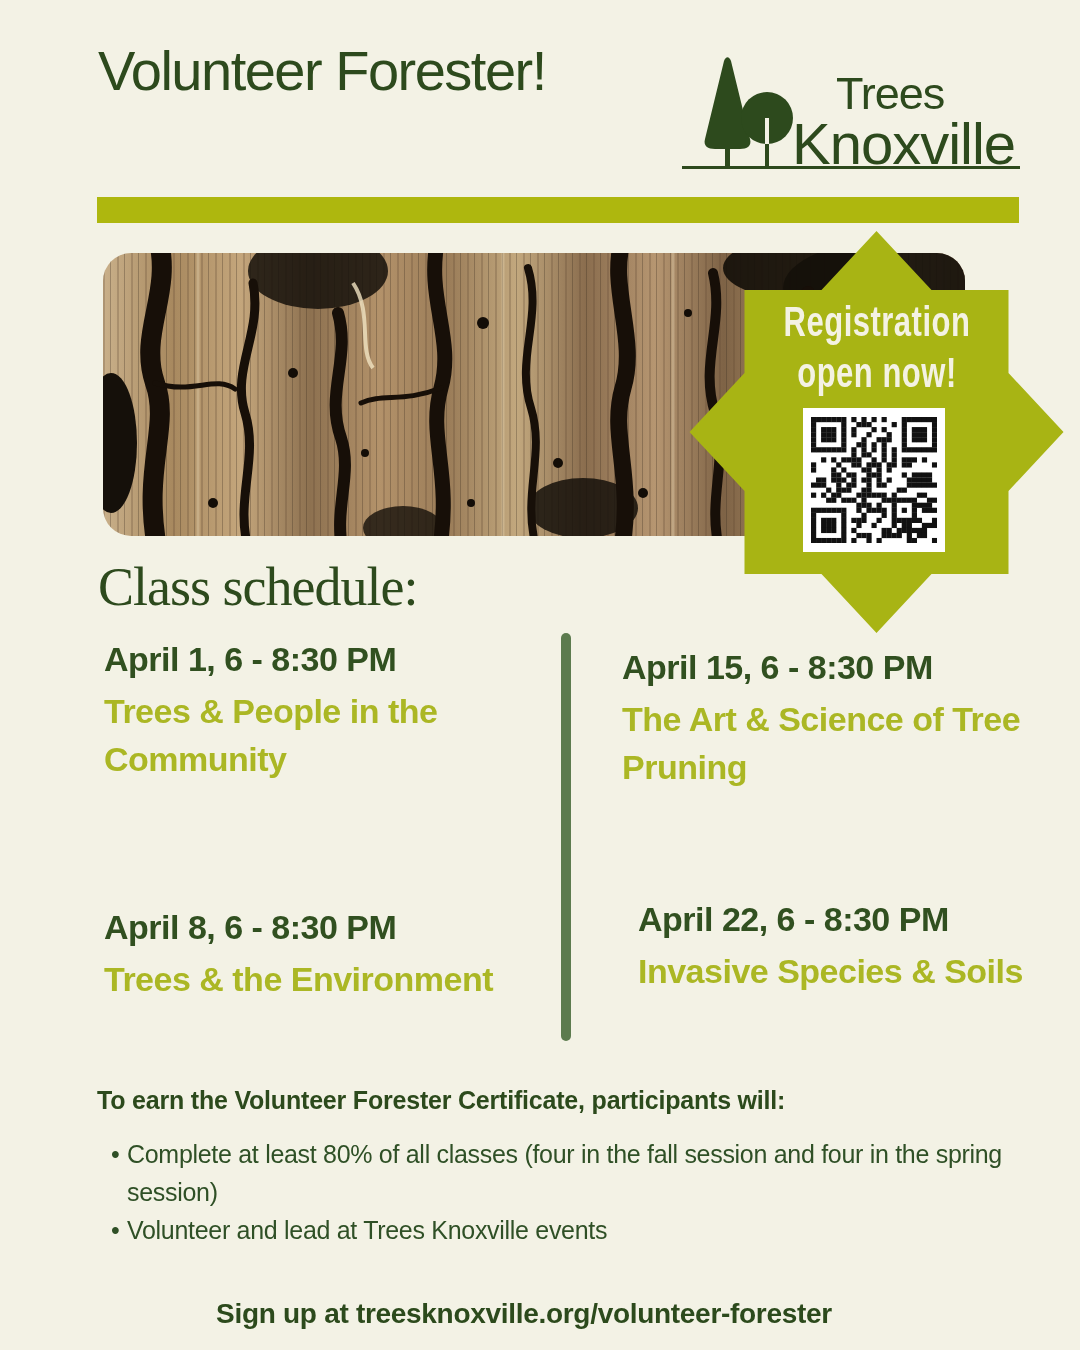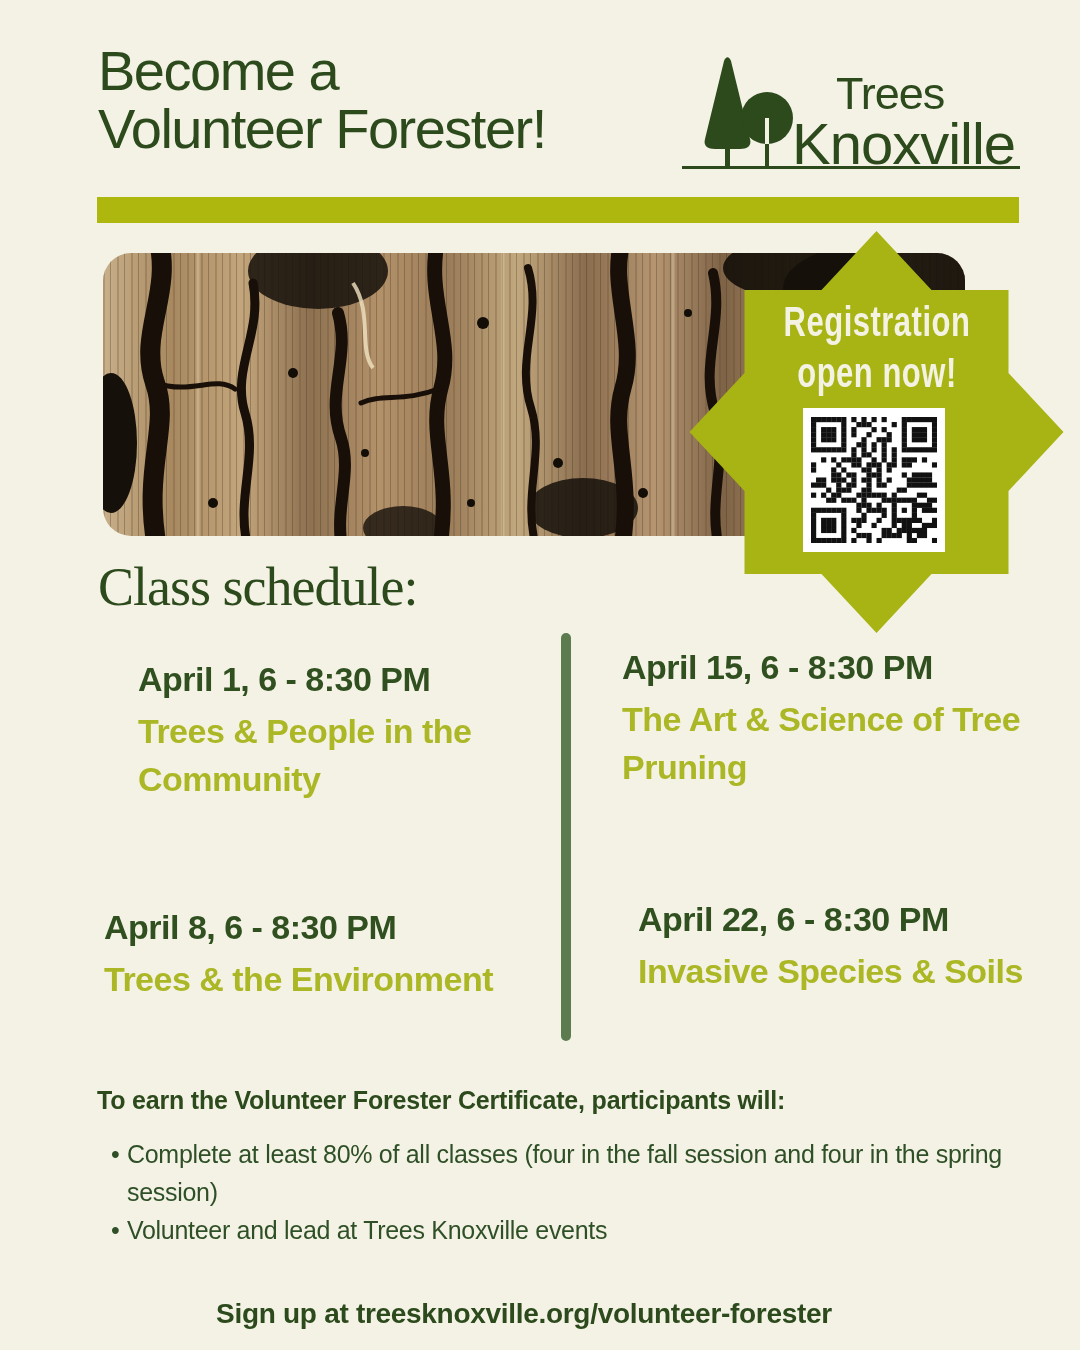--- a/index.html
+++ b/index.html
@@ -26,21 +26,21 @@
               font-weight:700;font-size:31px;line-height:1.2;letter-spacing:.5px;
               transform:scaleY(1.38);transform-origin:50% 0;}
   .qr-box{left:803px;top:408px;width:142px;height:144px;background:#ffffff;}
   .qr-box svg{position:absolute;left:8px;top:9px;width:126px;height:126px;}
 
   .heading2{left:98px;top:556px;font-size:54px;color:#2d4a1d;font-weight:500;letter-spacing:-1px;font-family:Liberation Serif, serif;}
 
   .entry{width:445px;}
   .entry .date{font-size:34px;font-weight:700;color:#315020;letter-spacing:-.5px;margin-bottom:8px;}
   .entry .ctitle{font-size:34px;font-weight:700;color:#abb724;line-height:1.42;letter-spacing:-.5px;}
-  .e1{left:104px;top:660px;margin-left:34px;}
+  .e1{left:104px;top:640px;}
   .e2{left:104px;top:908px;}
   .e3{left:622px;top:648px;width:420px;}
   .e4{left:622px;top:900px;width:430px;margin-left:16px;}
 
   .divider{left:561px;top:633px;width:10px;height:408px;border-radius:6px;background:#5c7b4e;}
 
   .req{left:97px;top:1086px;width:925px;color:#2c4a1c;}
   .req-heading{font-size:25px;font-weight:700;letter-spacing:-.2px;margin-bottom:20px;}
   .bullet-row{display:flex;font-size:25px;line-height:1.52;color:#2f5026;letter-spacing:-.3px;}
   .bullet-dot{width:30px;padding-left:14px;box-sizing:border-box;flex:none;}
@@ -48,21 +48,20 @@
 
   .signup{left:0;top:1278px;width:1048px;text-align:center;font-size:28px;font-weight:700;
           color:#2c4a1c;letter-spacing:-.3px;margin-top:20px;}
 </style>
 </head>
 <body>
 
 <div class="poster">
 
   <div class="abs title">
-    <div>Become a</div>
     <div>Volunteer Forester!</div>
   </div>
 
   <svg class="abs logo-icon" viewBox="0 0 96 110">
     <g fill="#2d4a1d">
       <path d="M24,4 C26,-1 29,-1 31,4 L50,82 C52,89 47,92 40,92 L15,92 C8,92 3,89 5,82 Z"></path>
       <rect x="25" y="90" width="5" height="20"></rect>
     </g>
     <g>
       <circle cx="67" cy="61" r="26" fill="#2d4a1d"></circle>

